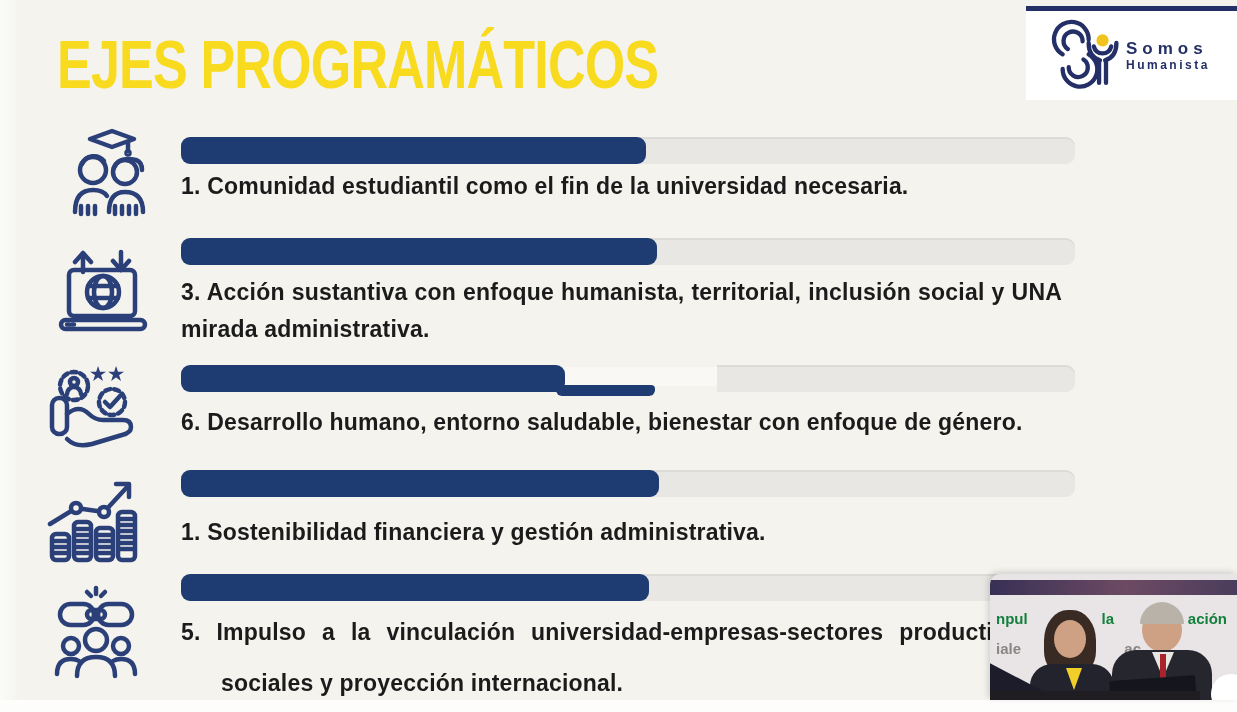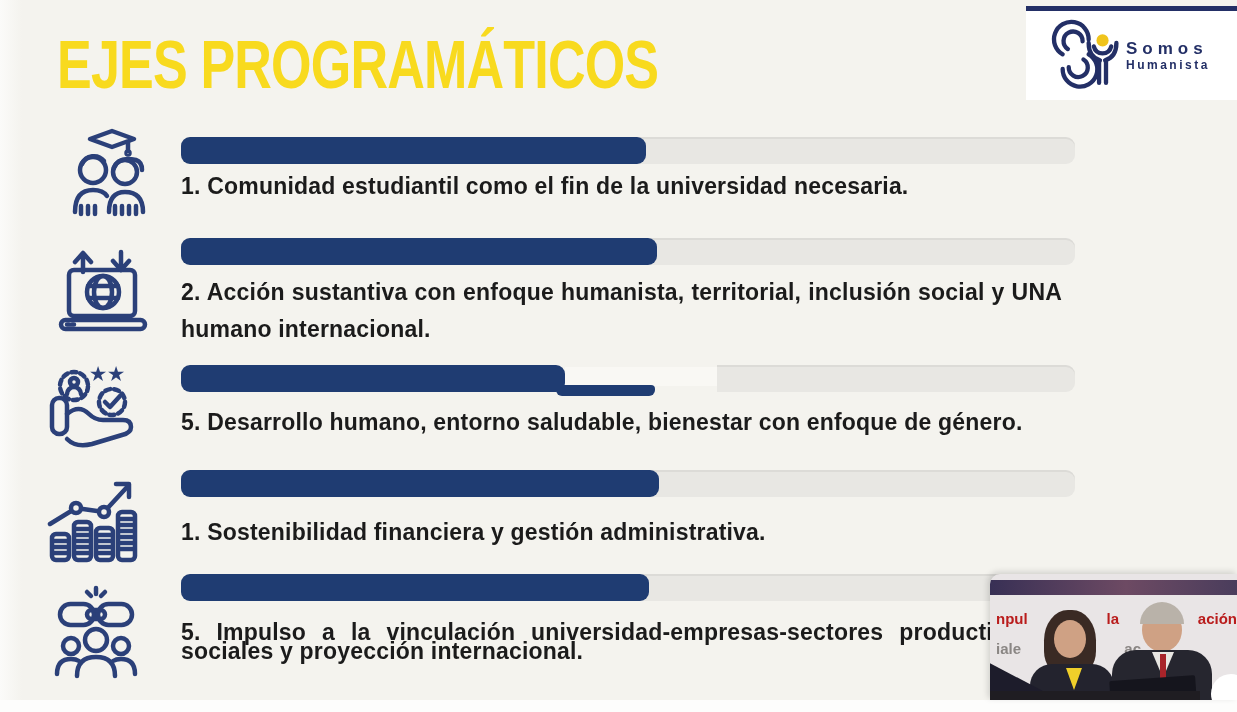--- a/index.html
+++ b/index.html
@@ -32,21 +32,21 @@
                box-shadow:inset 0 2px 0 rgba(0,0,0,.05); }
   .item .fill { position:absolute; left:0; top:0; bottom:0; background:#1f3c72; border-radius:9px; }
   .item .text { position:absolute; left:181px; color:#1b1b1b; font-size:23px; font-weight:bold;
                 letter-spacing:.2px; line-height:37px; white-space:nowrap; }
   .item .text.justify { width:881px; white-space:normal; text-align:justify; text-align-last:justify; }
 
   .item1 { top:120px; } .item1 .icon { left:55px; top:0; }  .item1 .bar { top:17px; } .item1 .t1 { top:48px; }
   .item2 { top:232px; } .item2 .icon { left:53px; top:10px; } .item2 .bar { top:6px; }  .item2 .t1 { top:42px; } .item2 .t2 { top:79px; }
   .item3 { top:358px; } .item3 .icon { left:44px; top:0; }  .item3 .bar { top:7px; }  .item3 .t1 { top:46px; }
   .item4 { top:464px; } .item4 .icon { left:40px; top:4px; } .item4 .bar { top:6px; }  .item4 .t1 { top:50px; }
-  .item5 { top:570px; } .item5 .icon { left:46px; top:14px; } .item5 .bar { top:4px; } .item5 .t1 { top:44px; } .item5 .t2 { top:63px; }
+  .item5 { top:570px; } .item5 .icon { left:46px; top:14px; } .item5 .bar { top:4px; } .item5 .t1 { top:44px; } .item5 .t2 { top:95px;margin-left:40px; }
 
   
   .bar.broken { background:transparent; box-shadow:none; }
   .bar.broken .gray  { position:absolute; top:0; bottom:0; right:0; background:#e8e7e3;
                        border-radius:0 9px 9px 0; box-shadow:inset 0 2px 0 rgba(0,0,0,.05); }
   .bar.broken .patch { position:absolute; top:2px; bottom:6px; background:#f9f8f4; }
   .bar.broken .tail  { position:absolute; bottom:-4px; height:11px; background:#1f3c72;
                        border-radius:0 4px 6px 6px; }
 
   .icon svg { stroke:#2b4079; fill:none; stroke-width:4.5; stroke-linecap:round; stroke-linejoin:round; }
@@ -54,22 +54,22 @@
 
   
   .footer-strip { position:absolute; left:0; top:700px; width:1237px; height:12px; background:#fdfdfc; }
 
   
   .video { position:absolute; left:990px; top:574px; width:247px; height:126px;
            background:#e9e5e6; border-radius:10px 0 0 0; overflow:hidden;
            box-shadow:-2px -2px 6px rgba(0,0,0,.15); }
   .proj-band { position:absolute; left:0; top:6px; width:100%; height:15px;
                background:linear-gradient(90deg,#383055,#6d4a63 55%,#4a3d5c); }
-  .proj-line { position:absolute; left:6px; right:0; display:flex; justify-content:space-between;
-               color:#b91c1c; font-size:15px; font-weight:bold; }
+  .proj-line { position:absolute; left:6px; right:10px; display:flex; justify-content:space-between;
+               color:#15803d; font-size:15px; font-weight:bold; }
   .proj-line.l1 { top:36px; }
   .proj-line.l2 { top:66px; right:96px; color:#8a8684;text-align:center; }
 
   .person { position:absolute; }
   .head { position:absolute; border-radius:50%; background:#cfa184; }
   .woman .hair { position:absolute; left:6px; top:0; width:52px; height:66px; border-radius:46% 46% 38% 38%;
                  background:#3a2a24; }
   .woman .face { left:16px; top:10px; width:32px; height:38px; }
   .woman .body { position:absolute; left:-8px; top:54px; width:84px; height:60px;
                  border-radius:22px 22px 0 0; background:#23232e; }
@@ -149,22 +149,22 @@
         <circle cx="50" cy="50" r="16"></circle>
         <path d="M50 34 a9 16 0 0 0 0 32 M50 34 a9 16 0 0 1 0 32"></path>
         <path d="M35 44 h30 M35 56 h30"></path>
         <path d="M30 30 V12 M22 20 l8 -9 8 9"></path>
         <path d="M68 10 V28 M60 19 l8 9 8 -9"></path>
       </svg>
     </div>
     <div class="bar">
       <div class="fill" style="width: 53.2%;"></div>
     </div>
-    <p class="text justify t1">2. Acción sustantiva con enfoque humanista, territorial, inclusión social y UNA</p>
-    <p class="text t2">humano internacional.</p>
+    <p class="text justify t1">3. Acción sustantiva con enfoque humanista, territorial, inclusión social y UNA</p>
+    <p class="text t2">mirada administrativa.</p>
   </section>
 
   <section class="item item3">
     <div class="icon">
       <svg viewBox="0 0 100 100">
         <circle cx="30" cy="28" r="14" stroke-dasharray="5 4"></circle>
         <circle cx="30" cy="24" r="4"></circle>
           <path d="M23 36 a7 7 0 0 1 14 0"></path>
         <text x="46" y="22" font-size="18" font-weight="bold">★</text>
         <text x="64" y="22" font-size="18" font-weight="bold">★</text>
@@ -173,21 +173,21 @@
         <rect x="8" y="40" width="15" height="36" rx="7"></rect>
         <path d="M23 56 q12 -10 22 0 q6 6 14 6 h20 q8 0 8 7 q0 6 -9 8 l-30 9 q-16 4 -25 -5"></path>
       </svg>
     </div>
     <div class="bar broken">
       <div class="gray" style="left: 60%;"></div>
       <div class="patch" style="left: 43%; width: 17%;"></div>
       <div class="fill" style="width: 43%;"></div>
       <div class="tail" style="left: 42%; width: 11%;"></div>
     </div>
-    <p class="text t1">5. Desarrollo humano, entorno saludable, bienestar con enfoque de género.</p>
+    <p class="text t1">6. Desarrollo humano, entorno saludable, bienestar con enfoque de género.</p>
   </section>
 
   <section class="item item4">
     <div class="icon">
       <svg viewBox="0 0 100 100">
         <rect x="12" y="66" width="17" height="26" rx="4"></rect>
           <path d="M14 73 h13 M14 79 h13 M14 85 h13"></path>
         <rect x="34" y="54" width="17" height="38" rx="4"></rect>
           <path d="M36 61 h13 M36 67 h13 M36 73 h13 M36 79 h13 M36 85 h13"></path>
         <rect x="56" y="60" width="17" height="32" rx="4"></rect>

